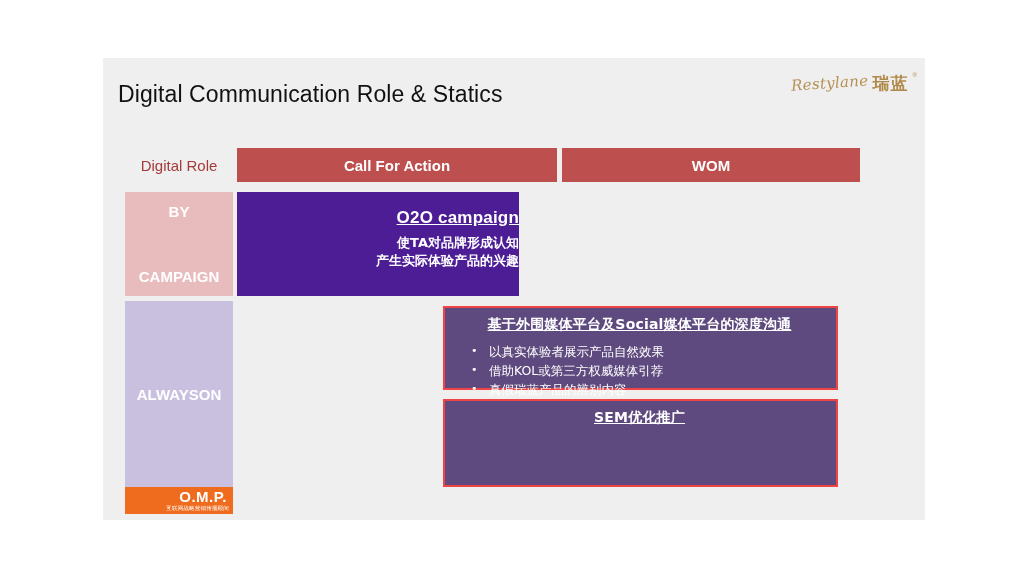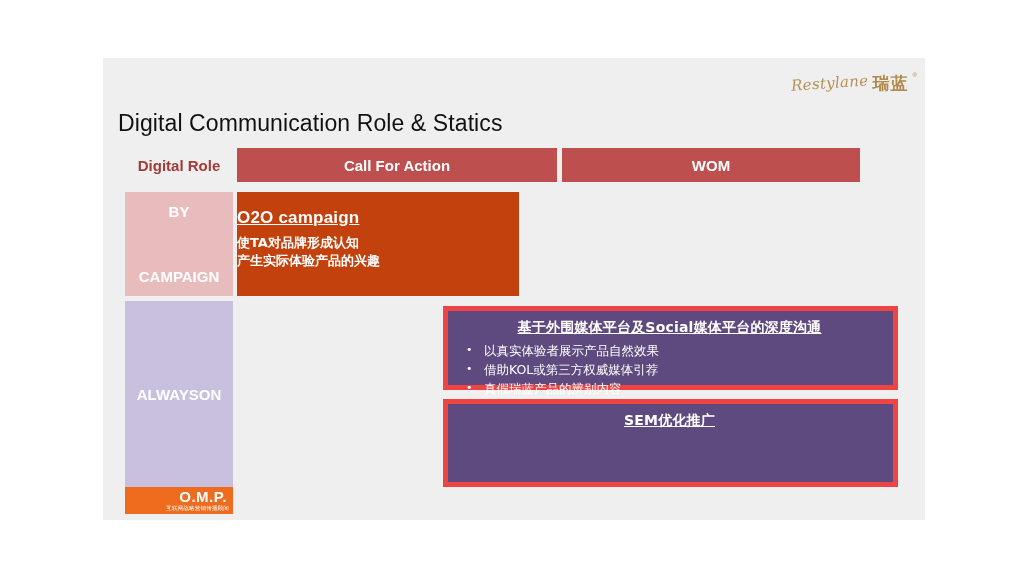--- a/index.html
+++ b/index.html
@@ -62,41 +62,40 @@
 
   
   #page-title {
     position: absolute;
     left: 15px;
     top: 23px;
     font-size: 23px;
     color: #111111;
     letter-spacing: 0.1px;
     font-weight: normal;
-    margin-top: 29px;
   }
 
   
   .hdr-row {
     position: absolute;
     left: 22px;
     top: 90px;
     height: 34px;
   }
   .hdr-label {
     position: absolute;
     left: 0;
     top: 0;
     width: 108px;
     height: 34px;
     display: flex;
     align-items: center;
     justify-content: center;
     color: #a33a3a;
-    font-weight: bold;
+    font-weight: normal;
     font-size: 15px;
   }
   .hdr-cell {
     position: absolute;
     top: 0;
     height: 34px;
     background: #bd4f4f;
     color: #ffffff;
     font-weight: bold;
     font-size: 15px;
@@ -125,23 +124,23 @@
     justify-content: center;
     text-align: center;
     gap: 44px;
   }
   #row1-cfa {
     position: absolute;
     left: 134px;
     top: 134px;
     width: 282px;
     height: 104px;
-    background: #c2410c;
-    color: #ffffff;
-    text-align: left;
+    background: #4c1d95;
+    color: #ffffff;
+    text-align: right;
     padding-top: 16px;
     box-sizing: border-box;
   }
   #row1-cfa .o2o-title {
     font-size: 17px;
     font-weight: bold;
     text-decoration: underline;
     display: block;
     margin-bottom: 6px;
     letter-spacing: 0.2px;
@@ -170,42 +169,42 @@
     flex-direction: row;
     align-items: center;
     justify-content: center;
     text-align: center;
   }
 
   
   .purple-box {
     position: absolute;
     left: 340px;
-    width: 455px;
+    width: 395px;
     background: #5e4a7e;
-    border: 5px solid #ef4444;
+    border: 2px solid #ef4444;
     box-sizing: border-box;
     color: #ffffff;
     padding: 8px 12px 8px 10px;
   }
   #purple-box-1 { top: 248px; height: 84px; }
   #purple-box-2 { top: 341px; height: 88px; }
 
   .pb-title {
     display: block;
     text-align: center;
     font-family: "DejaVu Sans", sans-serif;
     font-size: 14px;
     font-weight: bold;
     text-decoration: underline;
     margin-bottom: 4px;
     letter-spacing: 0.2px;
   }
   .pb-list {
-    margin: 0;
+    margin: 8px;
     padding: 0;
     list-style: none;
   }
   .pb-list li {
     font-family: "DejaVu Sans", sans-serif;
     font-size: 12.5px;
     line-height: 19px;
     padding-left: 26px;
     position: relative;
     white-space: nowrap;

